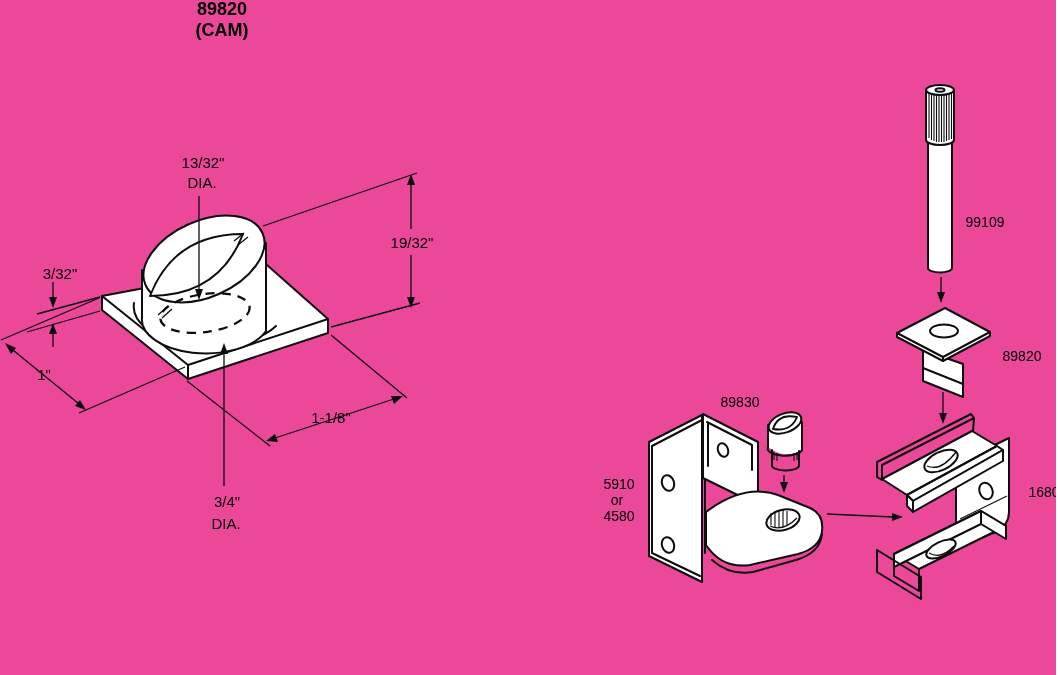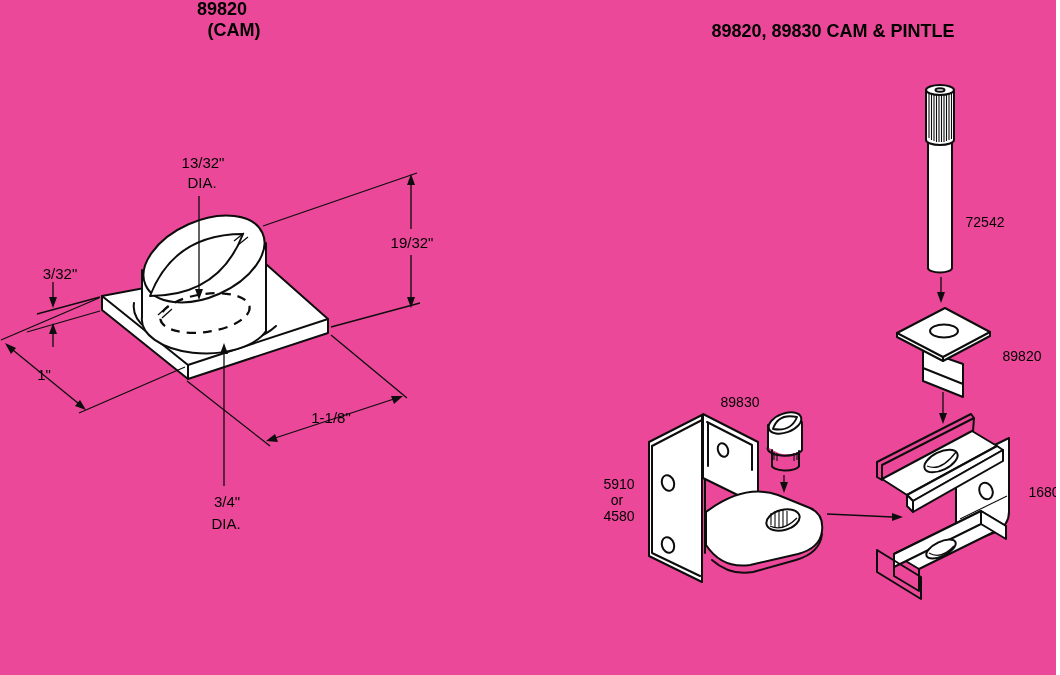--- a/index.html
+++ b/index.html
@@ -179,33 +179,32 @@
       <path class="ln" d="M772,465 A13.5,5 0 0 0 799,466"></path>
       <path class="hz" d="M774,452 L774,460 M777,453 L777,461 M794,453 L794,461 M797,452 L797,460"></path>
     </g>
     <g>
       <path class="tn" d="M784,475 L784,484"></path>
       <polygon class="ah" points="784,493 780,482 788,482"></polygon>
     </g>
   </svg>
 
   <div class="lbl bold" style="left:222px; top:9px">89820</div>
-  <div class="lbl bold" style="left:234px; top:30px">(CAM)</div>
-  <div class="lbl bold" style="left:833px; top:31px">89820, 89830 CAM &amp; PINTLE</div>
+  <div class="lbl bold" style="left:222px; top:30px">(CAM)</div>
 
   <div class="lbl" style="left:203px; top:162px">13/32"</div>
   <div class="lbl" style="left:202px; top:182px">DIA.</div>
   <div class="lbl" style="left:412px; top:242px">19/32"</div>
   <div class="lbl" style="left:60px;  top:273px">3/32"</div>
   <div class="lbl" style="left:44px;  top:374px">1"</div>
   <div class="lbl" style="left:331px; top:417px">1-1/8"</div>
   <div class="lbl" style="left:227px; top:501px">3/4"</div>
   <div class="lbl" style="left:226px; top:523px">DIA.</div>
 
-  <div class="lbl small" style="left:985px;  top:222px">72542</div>
+  <div class="lbl small" style="left:985px;  top:222px">99109</div>
   <div class="lbl small" style="left:1022px; top:356px">89820</div>
   <div class="lbl small" style="left:740px;  top:402px">89830</div>
   <div class="lbl small" style="left:619px;  top:484px">5910</div>
   <div class="lbl small" style="left:617px;  top:500px">or</div>
   <div class="lbl small" style="left:619px;  top:516px">4580</div>
   <div class="lbl small" style="left:1044px; top:492px">1680</div>
 
 </div>
 
 </body></html>

